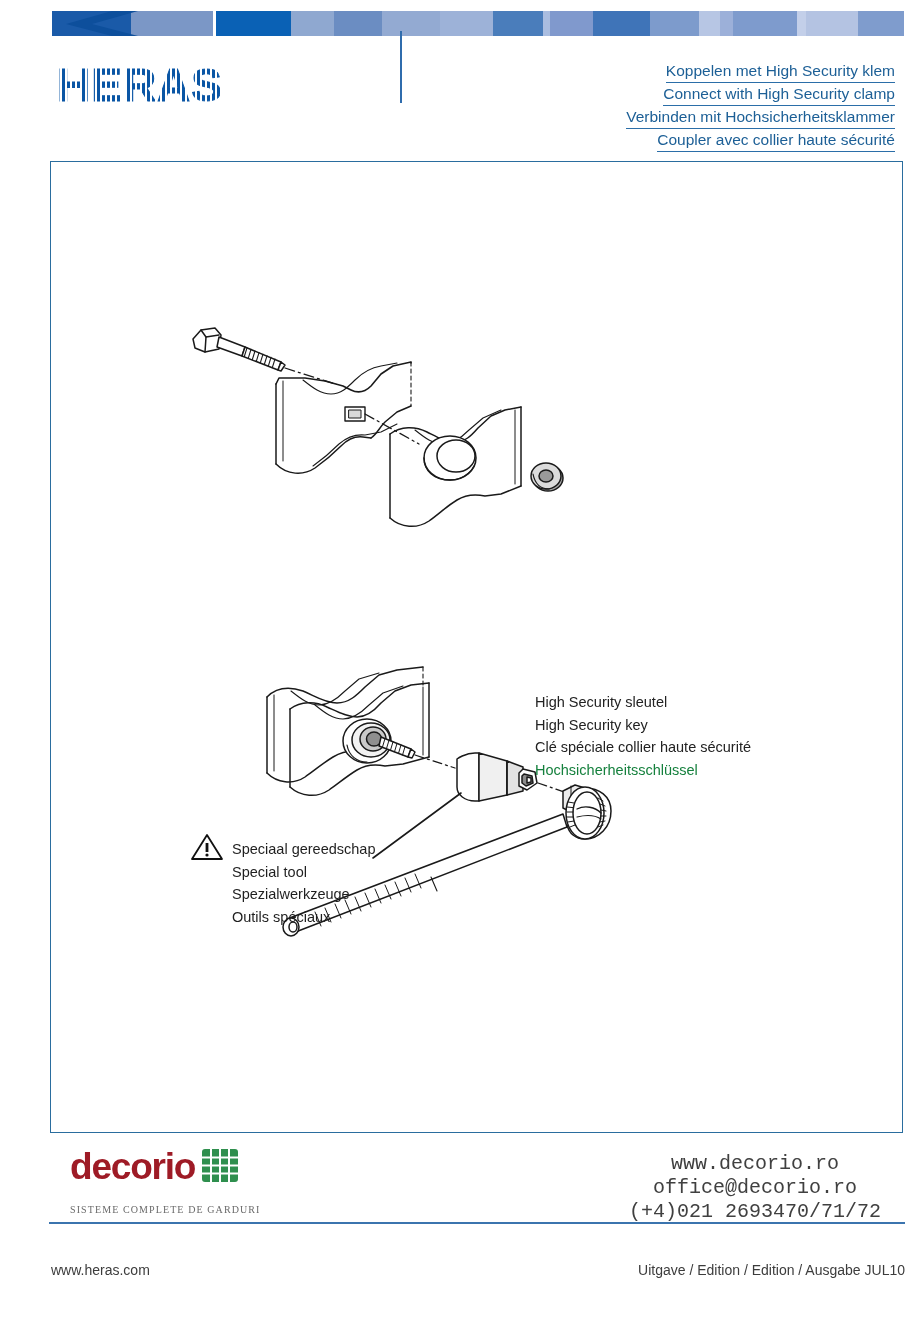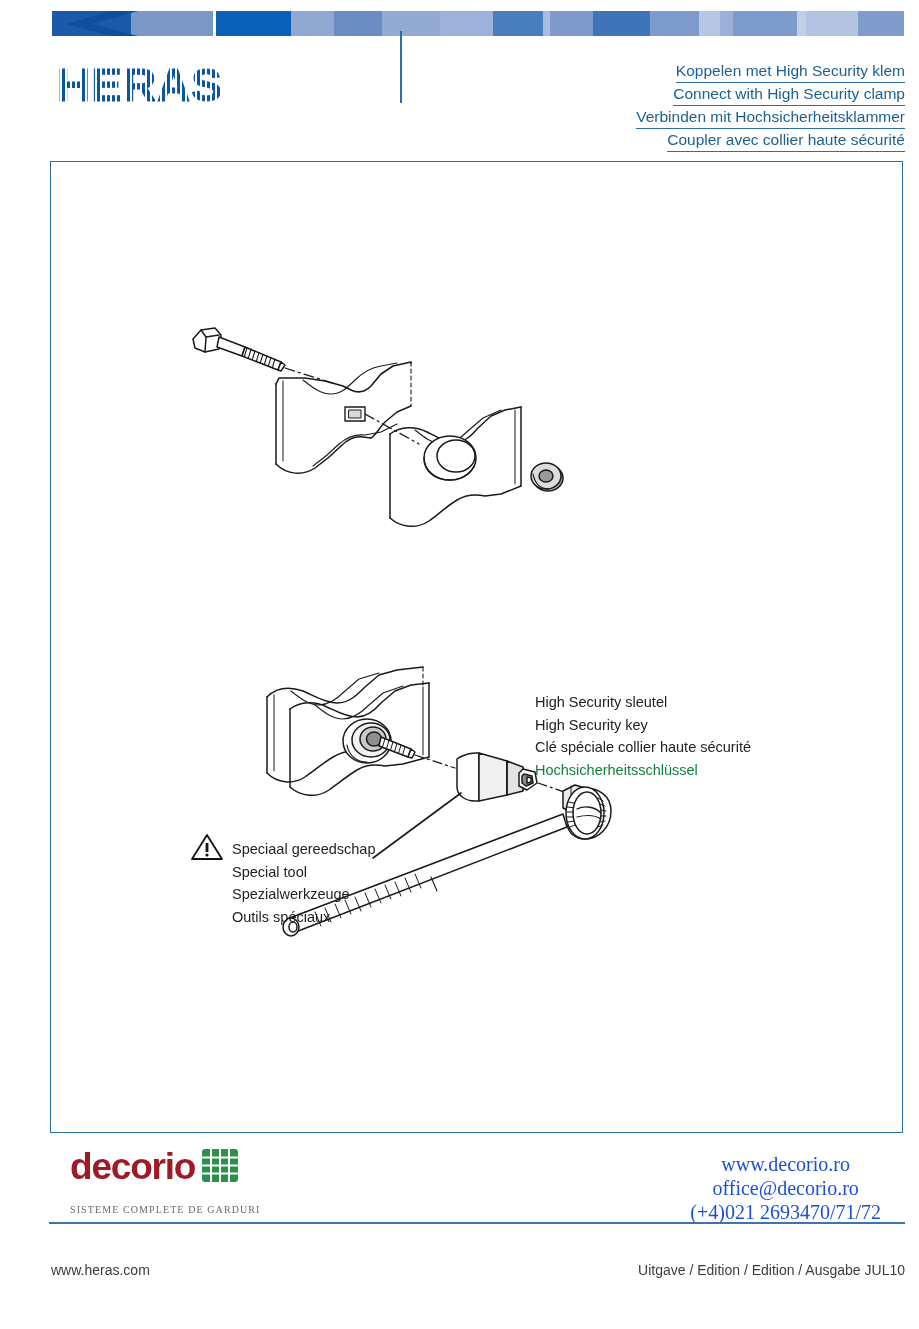--- a/index.html
+++ b/index.html
@@ -46,21 +46,21 @@
     position:absolute; left:0; top:0; width:100%; height:100%;
     background: repeating-linear-gradient(
       to right,
       rgba(255,255,255,0) 0px, rgba(255,255,255,0) 3px,
       rgba(255,255,255,1) 3px, rgba(255,255,255,1) 5px);
     pointer-events:none;
   }
 
   
   #title-block {
-    position:absolute; right:14px; top:60px; width:420px;
+    position:absolute; right:24px; top:60px; width:420px;
     text-align:center;
   }
   #title-block .tline {
     font-size:15.5px;
     color:#1c5f96;
     line-height:21px;
     padding-bottom:1px;
     display:block;
     border-bottom:1px solid #2b6ea8;
     width:fit-content;
@@ -110,22 +110,22 @@
     display:inline-block; vertical-align:middle;
     width:36px; height:33px; margin-left:2px; position:relative; top:-2px;
   }
   #decorio-tag {
     font-size:10px; letter-spacing:1.1px; color:#6a6a6a;
     margin-top:18px; white-space:nowrap;font-family:Liberation Serif, serif;
   }
 
   #contact {
     position:absolute; right:38px; top:1152px;
-    font-family:Liberation Serif, serif;
-    font-size:20px; line-height:24px; color:#1d4ed8;
+    font-family:Liberation Mono, monospace;
+    font-size:20px; line-height:24px; color:#404040;
     text-align:center; white-space:nowrap;
   }
 
   #footer-rule {
     position:absolute; left:49px; top:1222px; width:856px; height:2px;
     background:#3b74ae;
   }
 
   #footer-left {
     position:absolute; left:51px; top:1262px;

